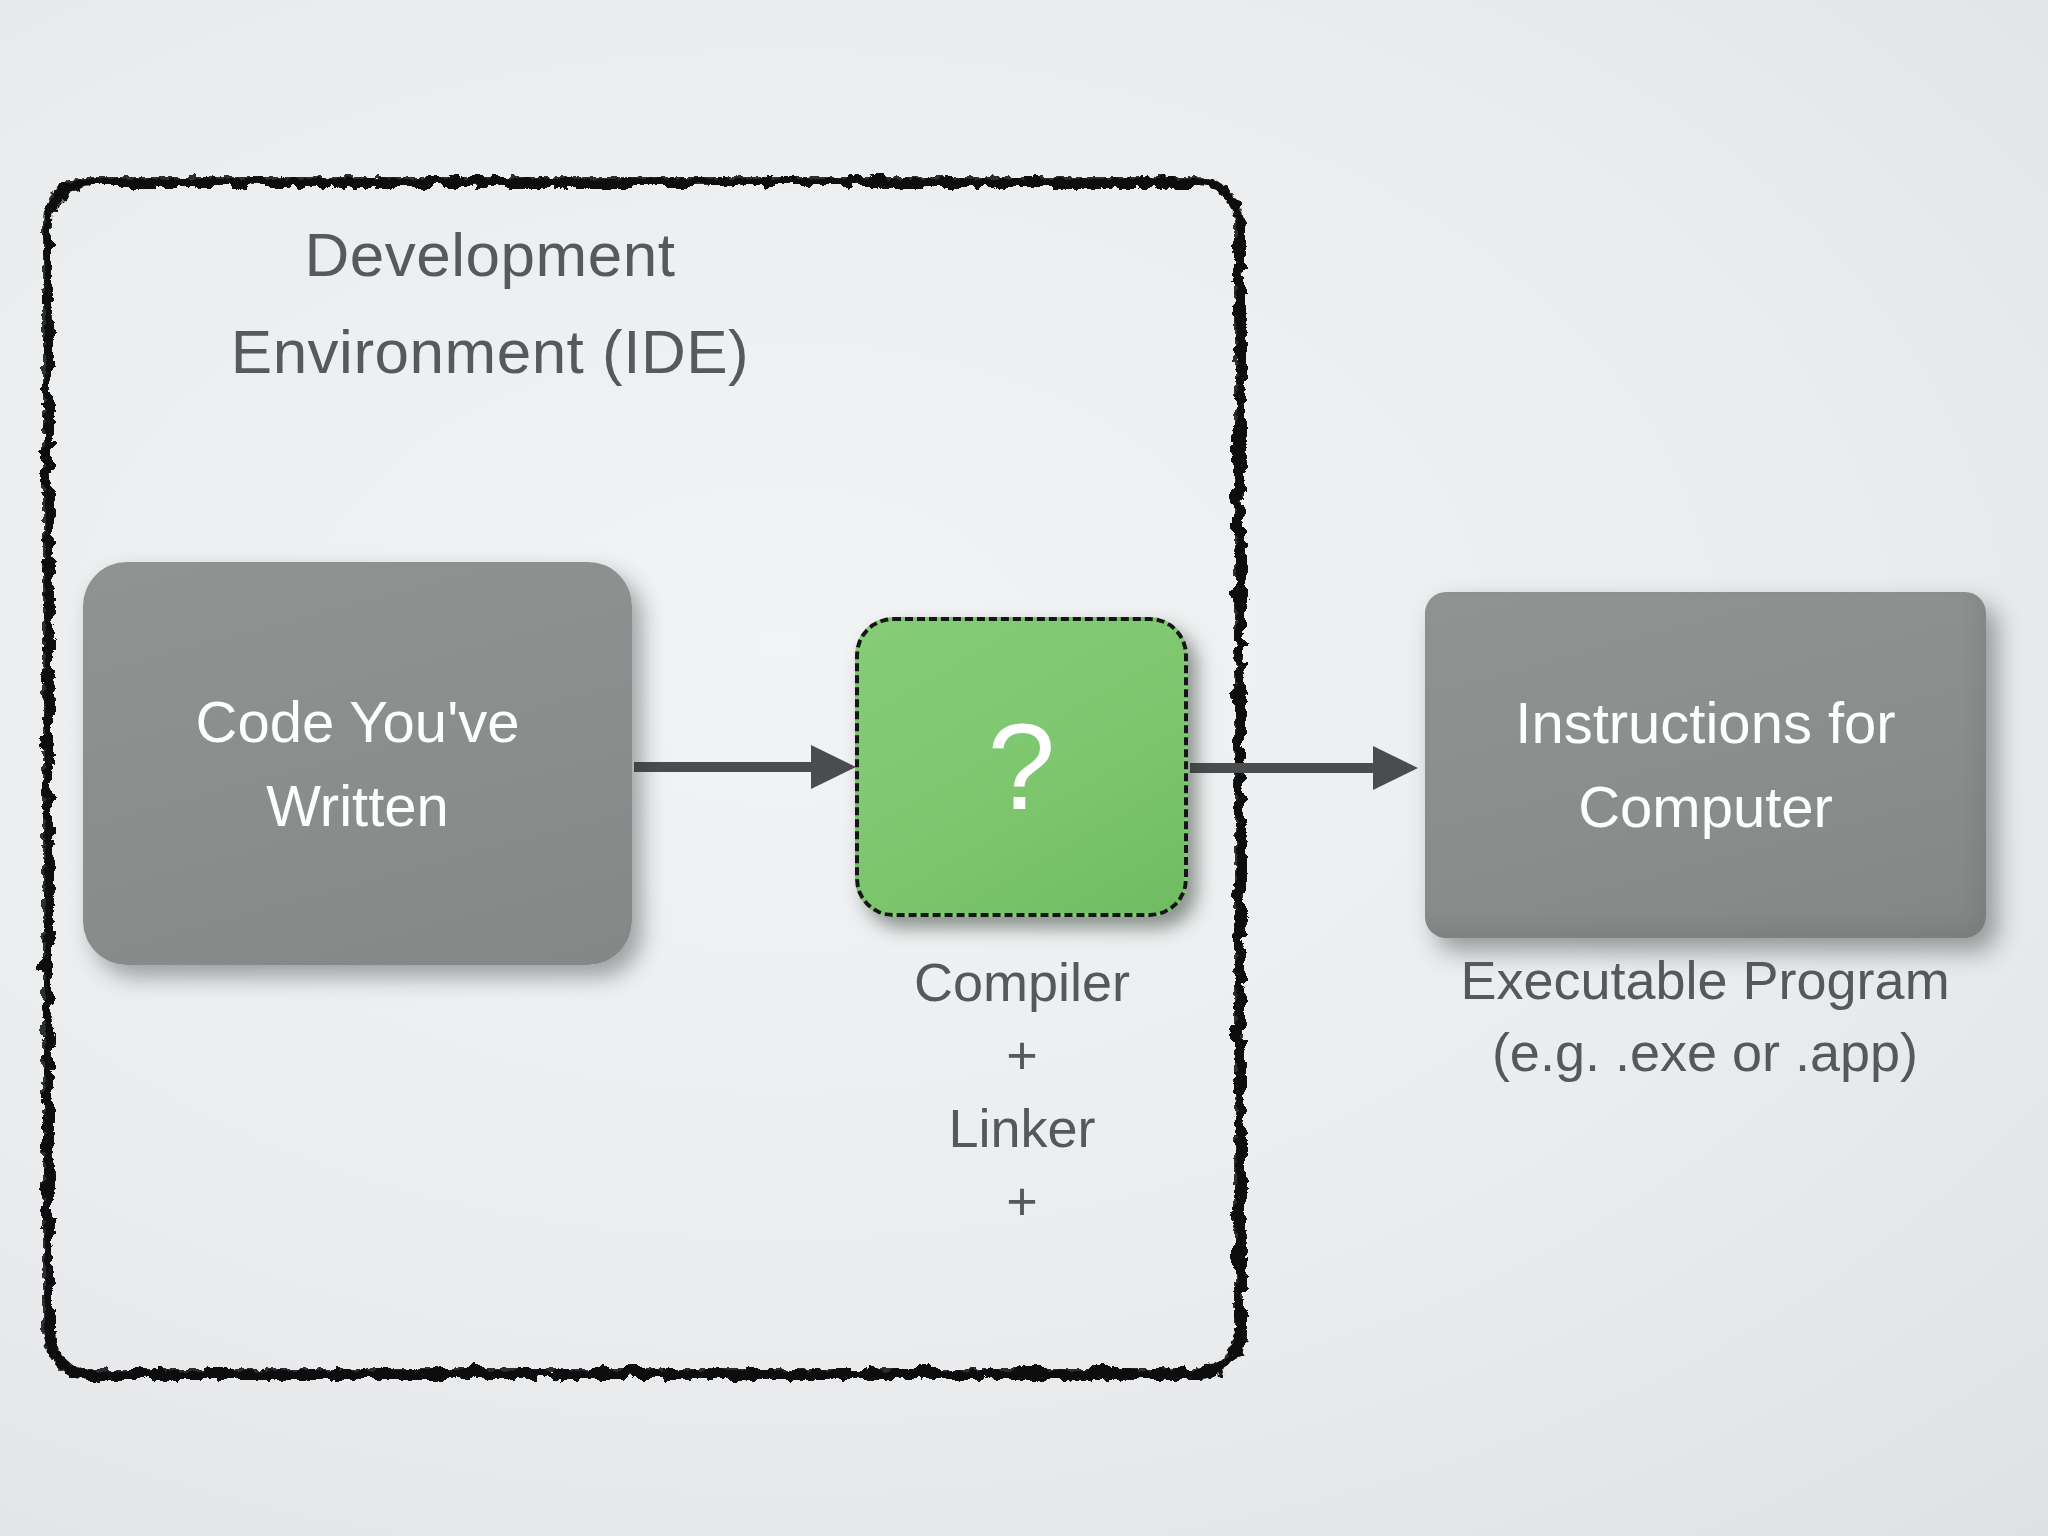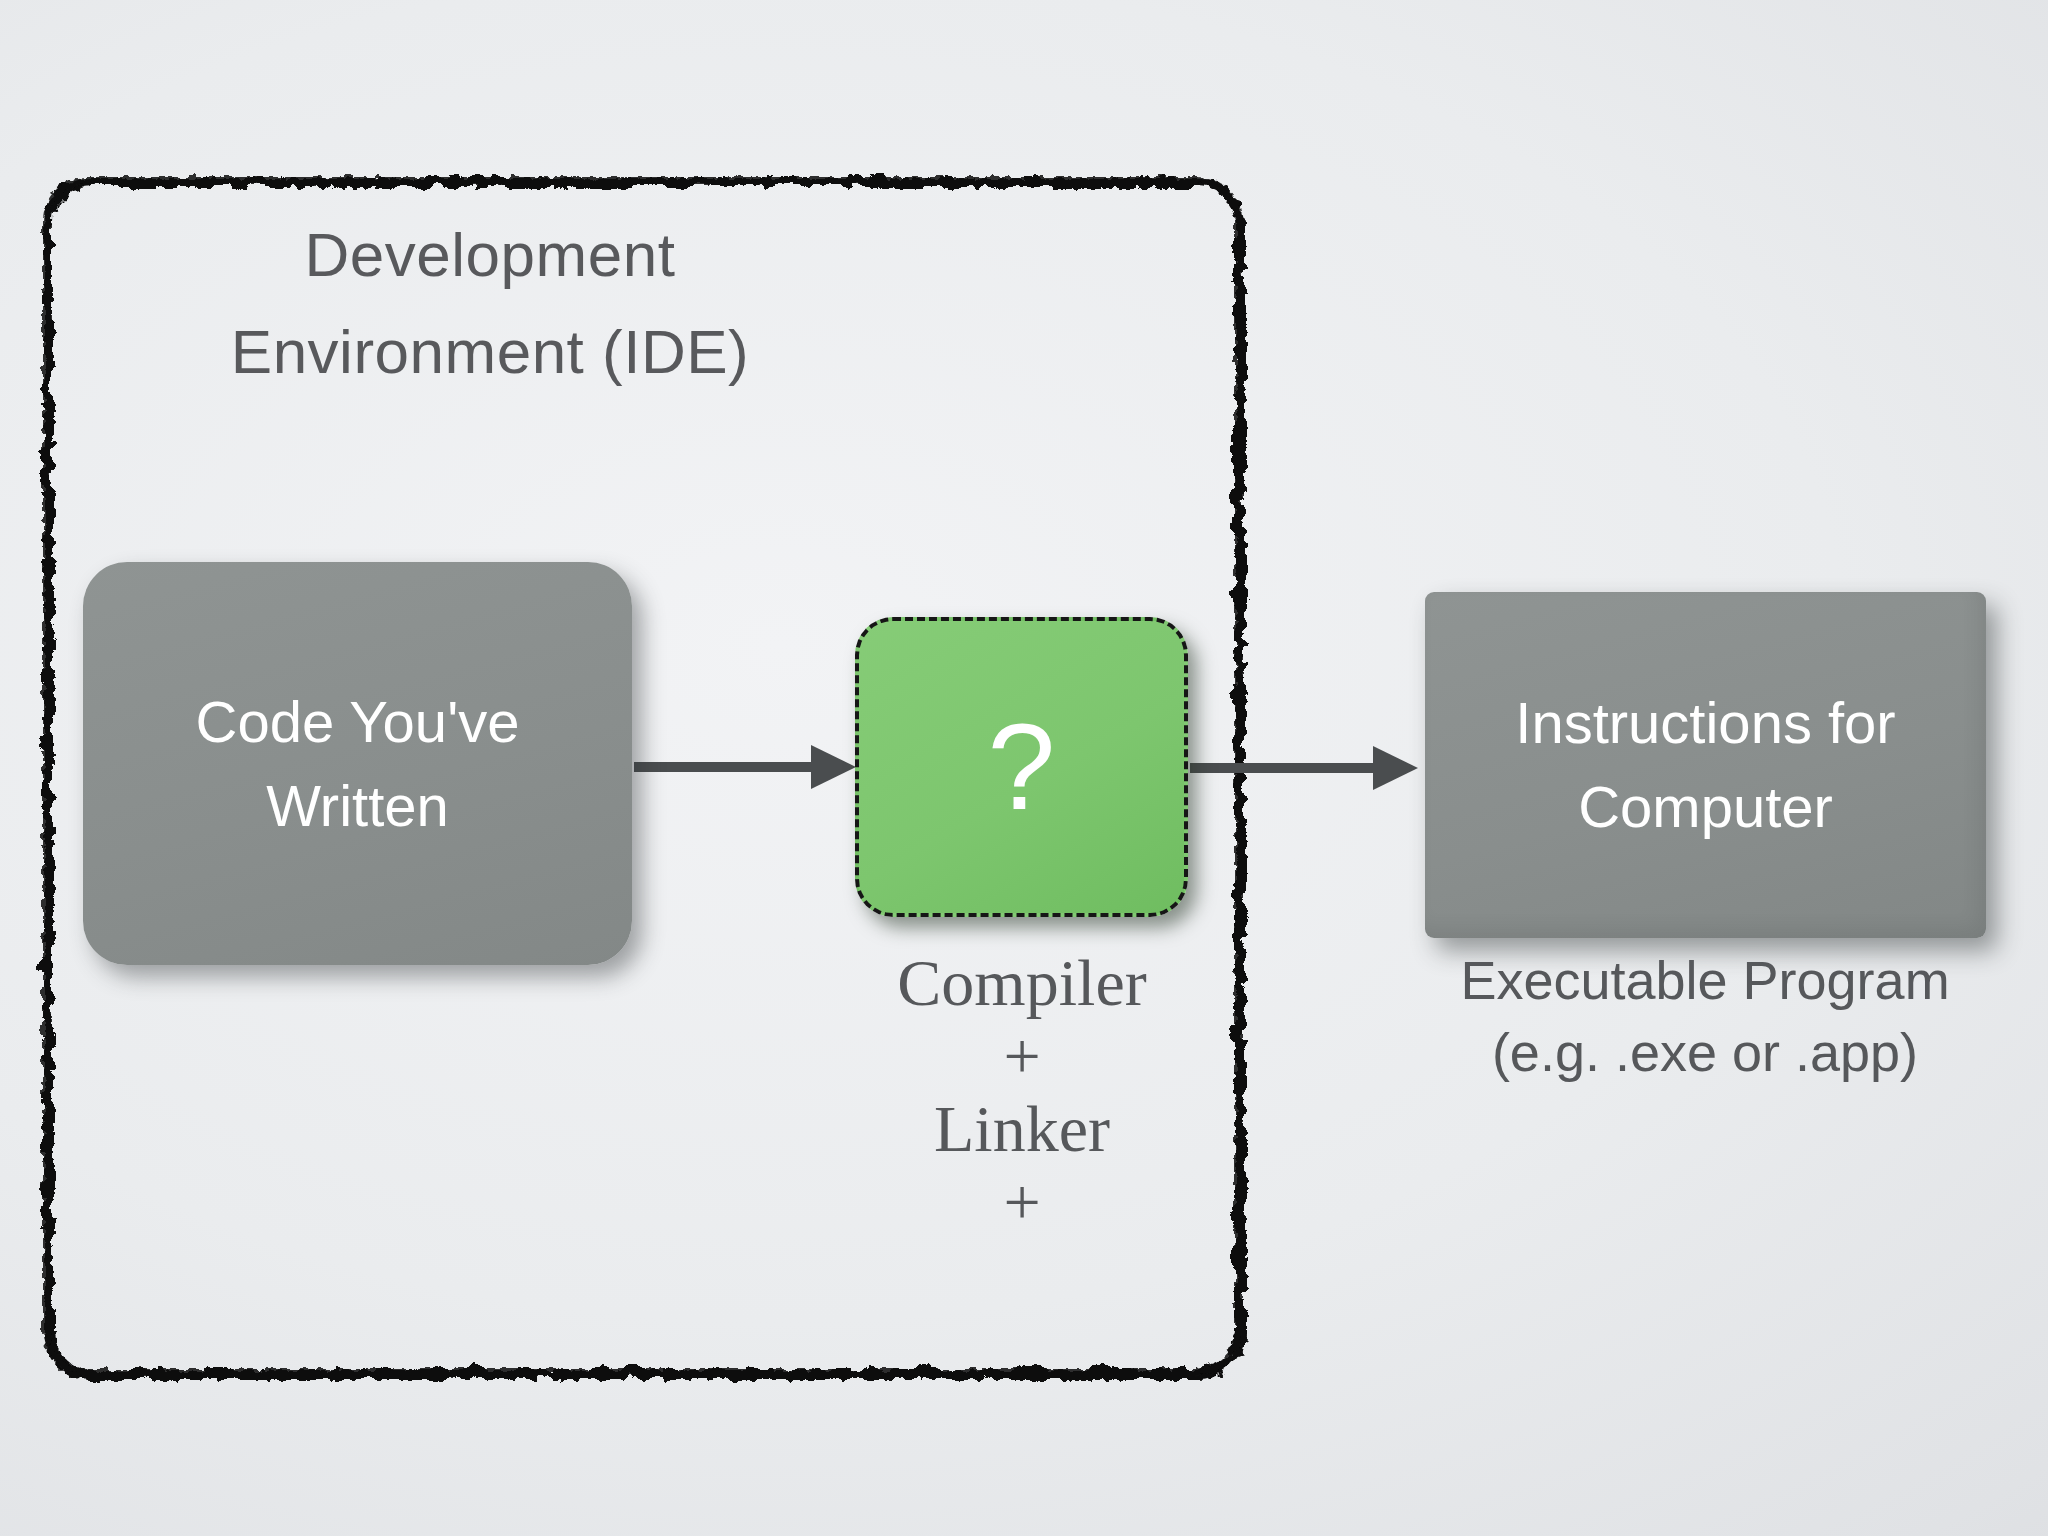--- a/index.html
+++ b/index.html
@@ -51,21 +51,21 @@
     width: 549px; height: 403px;
     border-radius: 44px;
     background: linear-gradient(165deg, #8f9493 0%, #898e8d 55%, #838887 100%);
     box-shadow: 10px 12px 22px rgba(45, 50, 52, 0.42);
     font-size: 58px;
     line-height: 84px;
   }
   .node-instructions {
     left: 1425px; top: 592px;
     width: 561px; height: 346px;
-    border-radius: 9px;
+    border-radius: 21px;
     background: linear-gradient(165deg, #8f9493 0%, #898e8d 55%, #828786 100%);
     box-shadow: 11px 13px 24px rgba(45, 50, 52, 0.45),
                 inset -8px -10px 18px rgba(0, 0, 0, 0.07);
     font-size: 58px;
     line-height: 84px;
   }
   .node-mystery {
     left: 855px; top: 617px;
     width: 333px; height: 300px;
     border-radius: 38px;
@@ -78,23 +78,22 @@
   }
   .caption {
     position: absolute;
     text-align: center;
     color: #56585b;
     font-weight: 300;
   }
   .caption-compiler {
     left: 822px; top: 946px;
     width: 400px;
-    font-size: 66px;
+    font-size: 54px;
     line-height: 73px;
-    font-family: Liberation Serif, serif;
   }
   .caption-exec {
     left: 1405px; top: 944px;
     width: 600px;
     font-size: 54px;
     line-height: 72px;
   }
   .line { display: block; }
 </style>
 </head>

